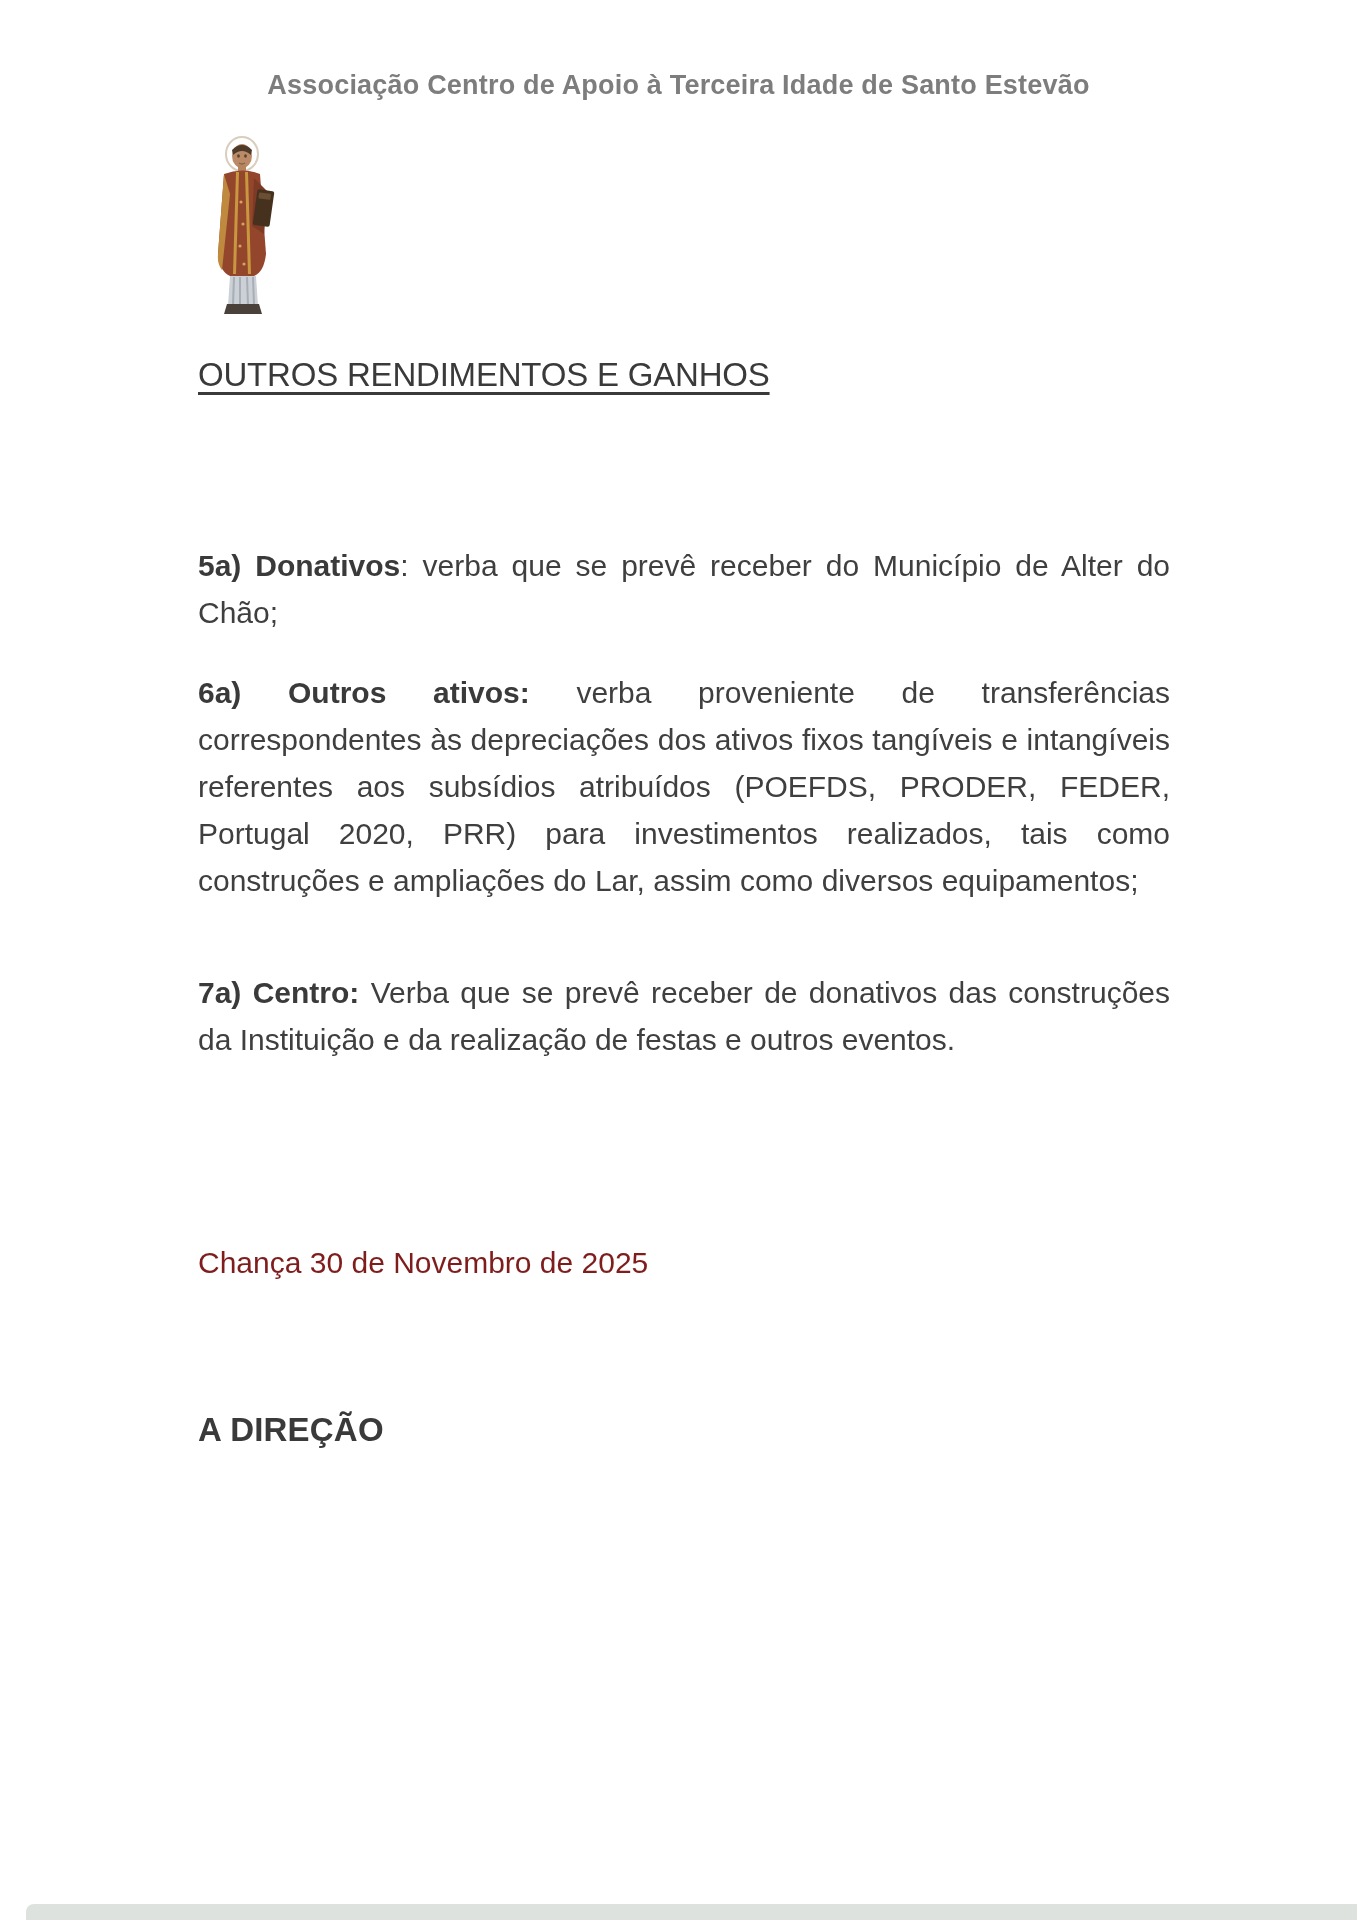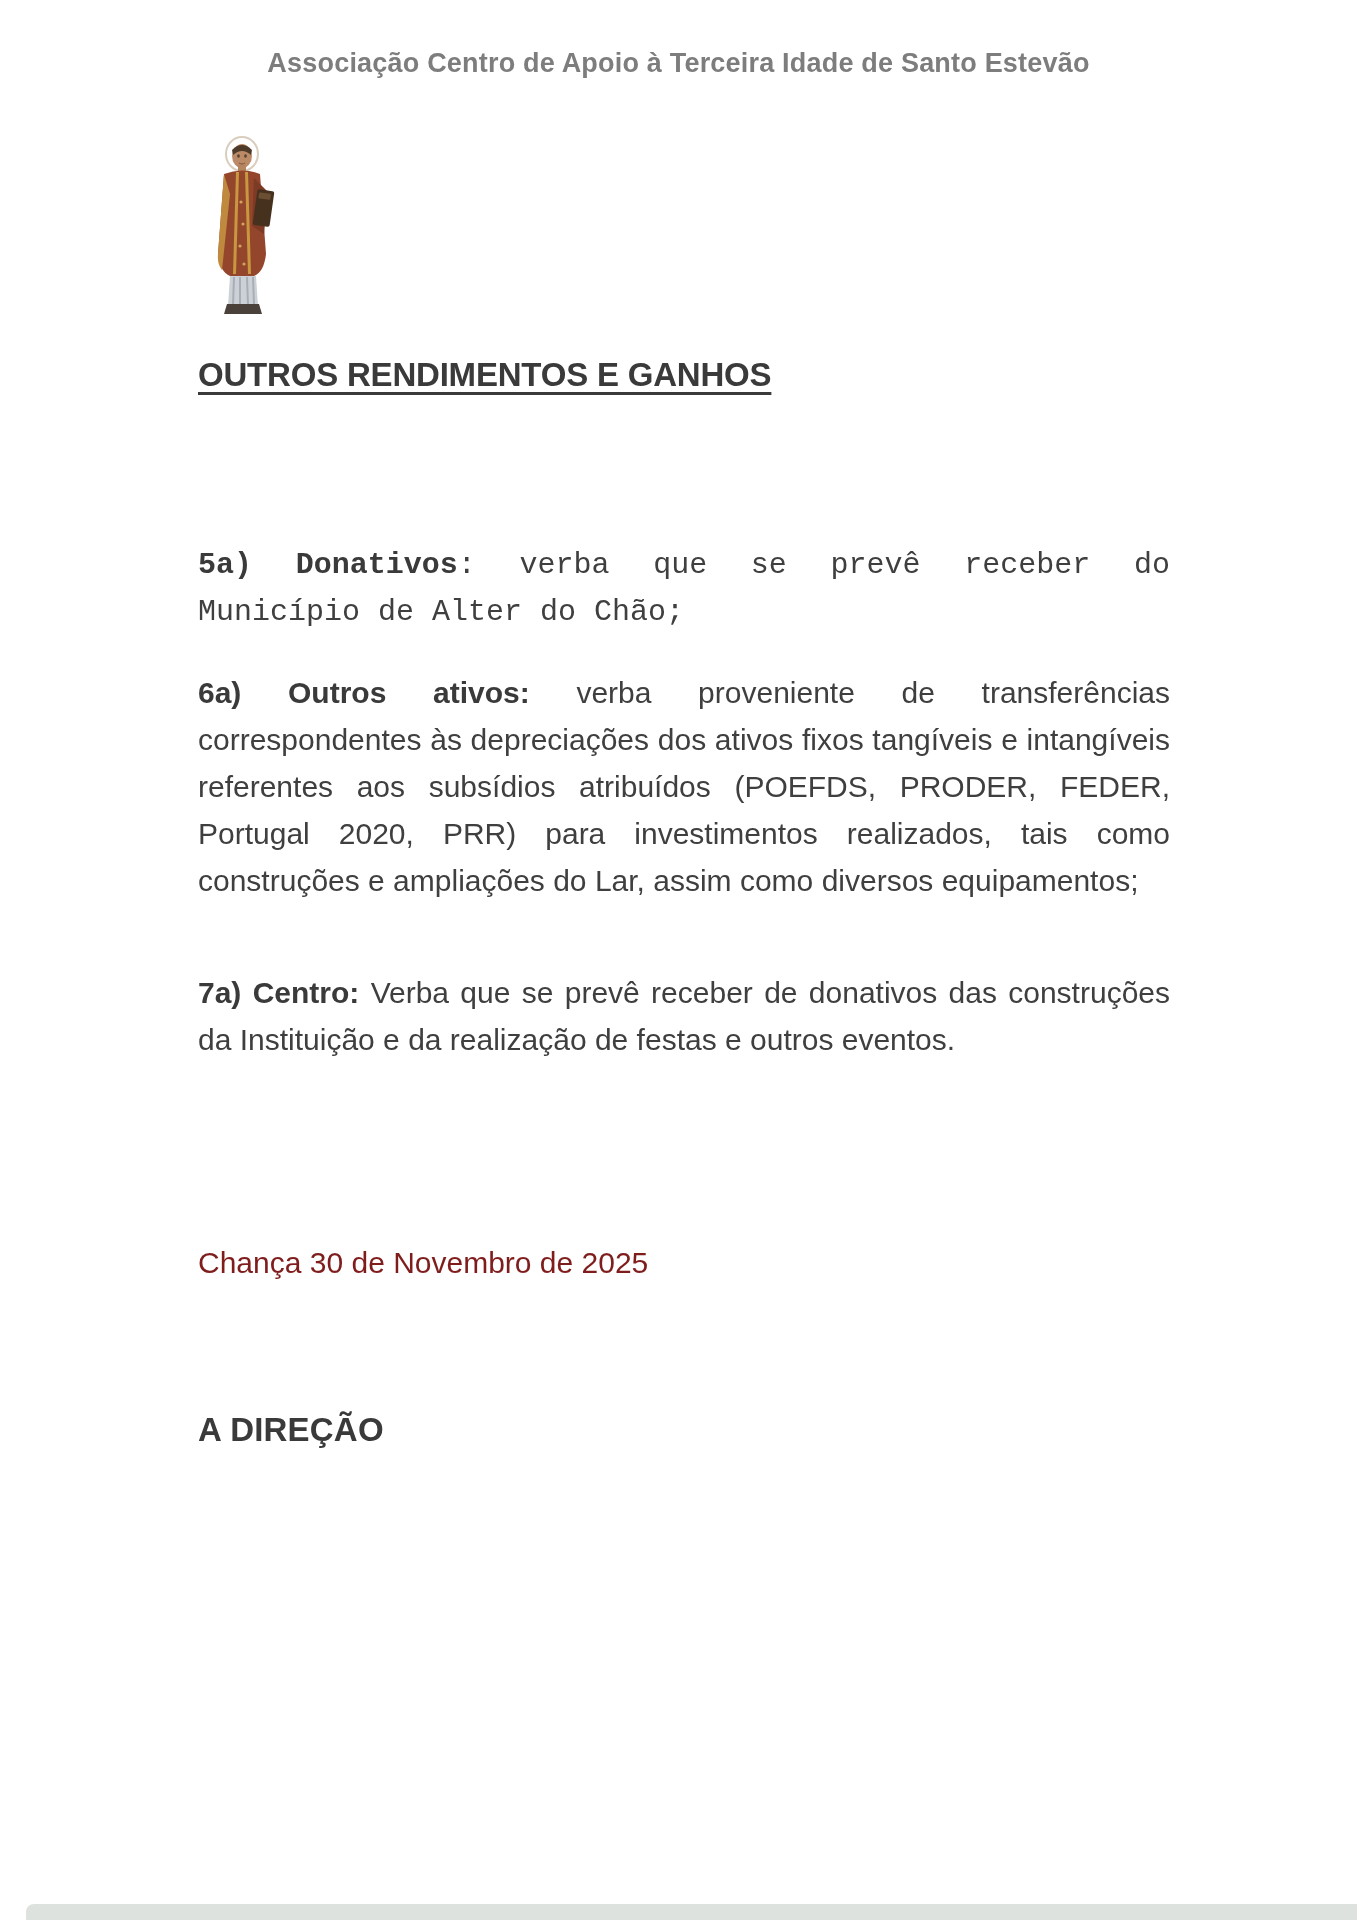--- a/index.html
+++ b/index.html
@@ -7,54 +7,54 @@
     position:relative;
     width:1357px; height:1920px;
     margin:0 auto;
     background:#ffffff;
     overflow:hidden;
     font-family:"Liberation Sans", sans-serif;
     color:#3f3f3f;
   }
   .doc-header {
     position:absolute;
-    top:48px; left:0; right:0;
+    top:70px; left:0; right:0;
     text-align:center;
     font-size:27px;
     font-weight:bold;
     color:#7d7d7d;
     letter-spacing:0.2px;
   }
   .statue {
     position:absolute;
     left:203px; top:132px;
     width:74px; height:184px;
   }
   .doc-title {
     position:absolute;
     left:198px; top:356px;
     font-size:33px;
-    font-weight:bold;
+    font-weight:normal;
     color:#3a3a3a;
     letter-spacing:-0.2px;
     text-decoration:underline;
     text-decoration-thickness:3px;
     text-underline-offset:6px;
   }
   .para {
     position:absolute;
     left:198px;
     width:972px;
     font-size:30px;
     line-height:47px;
     text-align:justify;
     color:#3f3f3f;
   }
   .para .b { font-weight:bold; color:#3a3a3a; }
-  .p-5a { top:512px;font-family:Liberation Mono, monospace; }
+  .p-5a { top:512px; }
   .p-6a { top:639px; }
   .p-7a { top:939px; }
   .date-line {
     position:absolute;
     left:198px; top:1246px;
     font-size:30px;
     color:#7f1d1d;
   }
   .signature {
     position:absolute;

